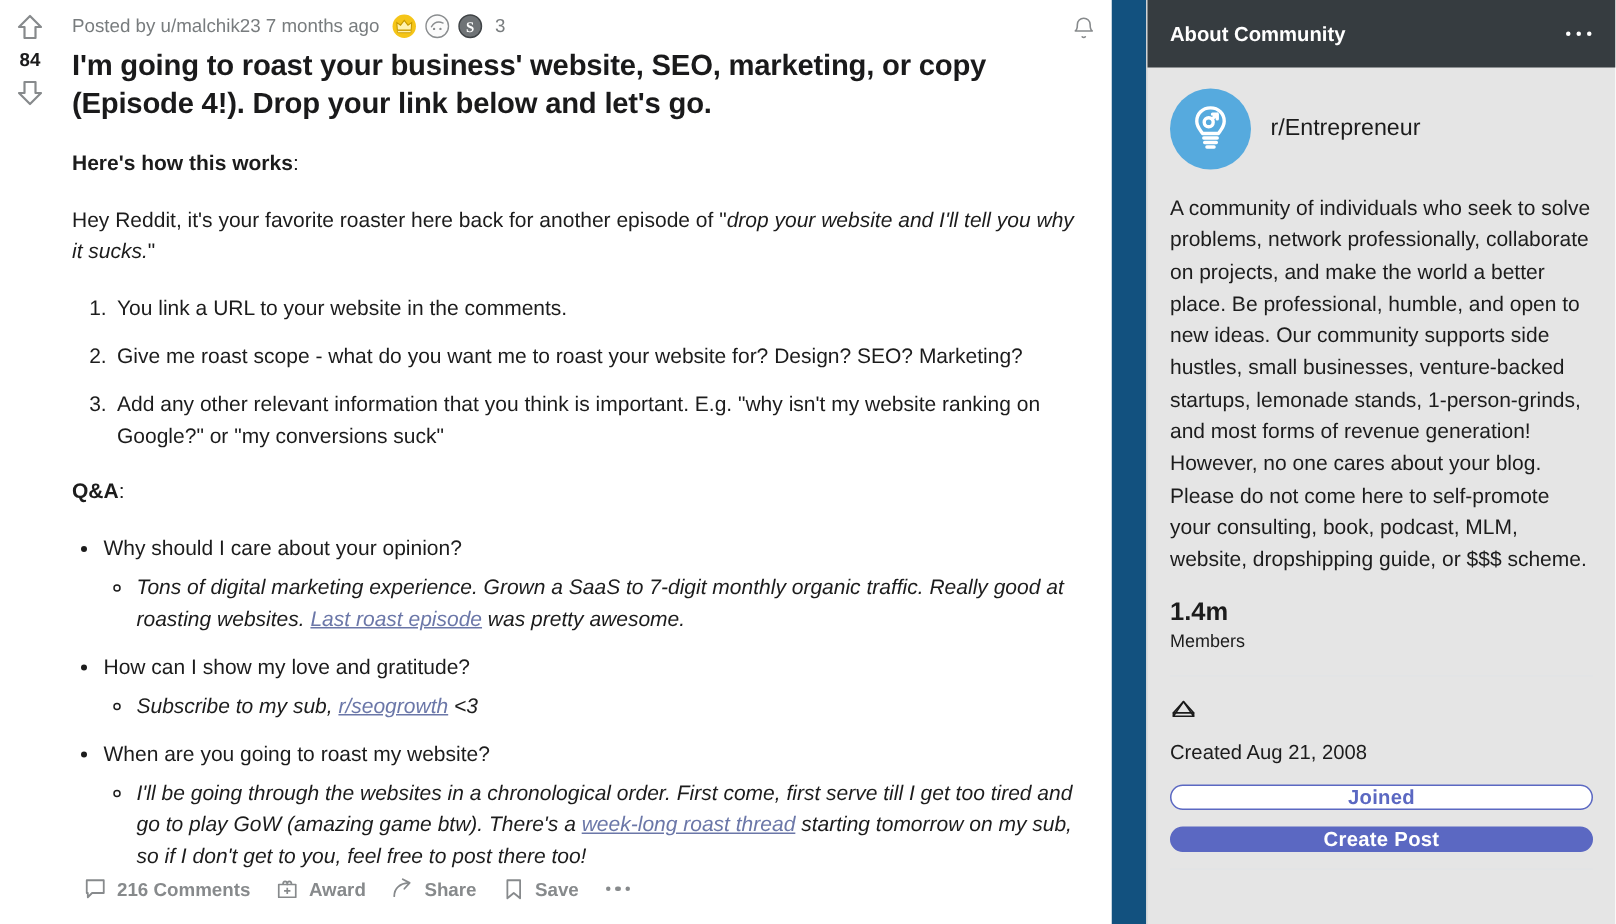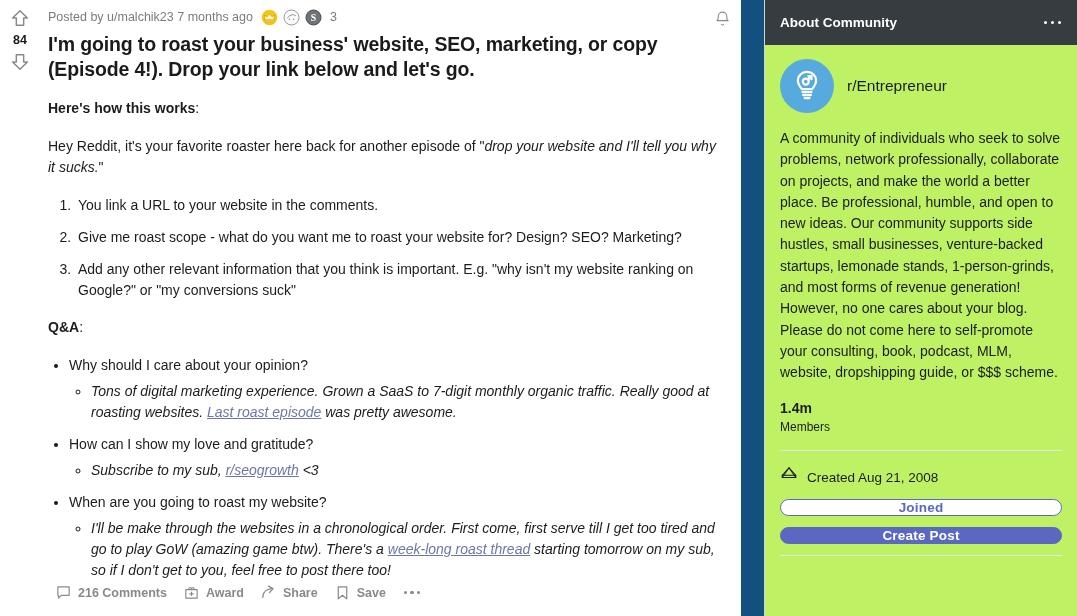--- a/index.html
+++ b/index.html
@@ -180,21 +180,21 @@
     width: 23px;
     height: 616px;
     background: #12517f;
     flex: 0 0 23px;
   }
 
   
   .sidebar {
     width: 313px;
     height: 616px;
-    background: #bef264;
+    background: #e5e5e5;
     flex: 0 0 313px;
     display: flex;
     flex-direction: column;
     border-left: 1px solid #cfd3d6;
   }
   .sb-header {
     height: 45px;
     background: #363c40;
     display: flex;
     align-items: center;
@@ -240,43 +240,44 @@
     color: #1c1c1c;
     margin: 0 0 14px 0;
   }
   .sb-stats {
     display: flex;
     gap: 0;
     margin: 0 0 14px 0;
   }
   .sb-stat { width: 50%; }
   .sb-stat-num {
-    font-size: 14px;
+    font-size: 17px;
     font-weight: bold;
     color: #1c1c1c;
     line-height: 20px;
   }
   .sb-stat-label {
     font-size: 12px;
     color: #1c1c1c;
     line-height: 17px;
     margin-top: 1px;
   }
   .sb-divider {
     height: 1px;
     background: #e2e4e6;
     margin: 0 0 13px 0;
   }
   .sb-created {
     display: flex;
-    align-items: flex-end;
+    align-items: flex-start;
     gap: 9px;
     font-size: 13.5px;
     color: #1c1c1c;
     margin-bottom: 14px;
+    flex-direction: column;
   }
   .btn {
     display: flex;
     align-items: center;
     justify-content: center;
     height: 17px;
     border-radius: 17px;
     font-size: 13.5px;
     font-weight: bold;
     cursor: pointer;
@@ -378,21 +379,21 @@
           </li>
           <li>
             <span>How can I show my love and gratitude?</span>
             <ul>
               <li><span>Subscribe to my sub, </span><a href="#">r/seogrowth</a><span> &lt;3</span></li>
             </ul>
           </li>
           <li>
             <span>When are you going to roast my website?</span>
             <ul>
-              <li><span>I'll be make through the websites in a chronological order. First come, first serve till I get too tired and go to play GoW (amazing game btw). There's a </span><a href="#">week-long roast thread</a><span> starting tomorrow on my sub, so if I don't get to you, feel free to post there too!</span></li>
+              <li><span>I'll be going through the websites in a chronological order. First come, first serve till I get too tired and go to play GoW (amazing game btw). There's a </span><a href="#">week-long roast thread</a><span> starting tomorrow on my sub, so if I don't get to you, feel free to post there too!</span></li>
             </ul>
           </li>
         </ul>
       </div>
 
       <div class="action-bar">
         <div class="action">
           <span>
             <svg width="17" height="17" viewBox="0 0 24 24" fill="none" stroke="currentColor" stroke-width="1.7" stroke-linejoin="round">
               <path d="M4 4 H20 V16 H9 L5 20 V16 H4 Z"></path>

